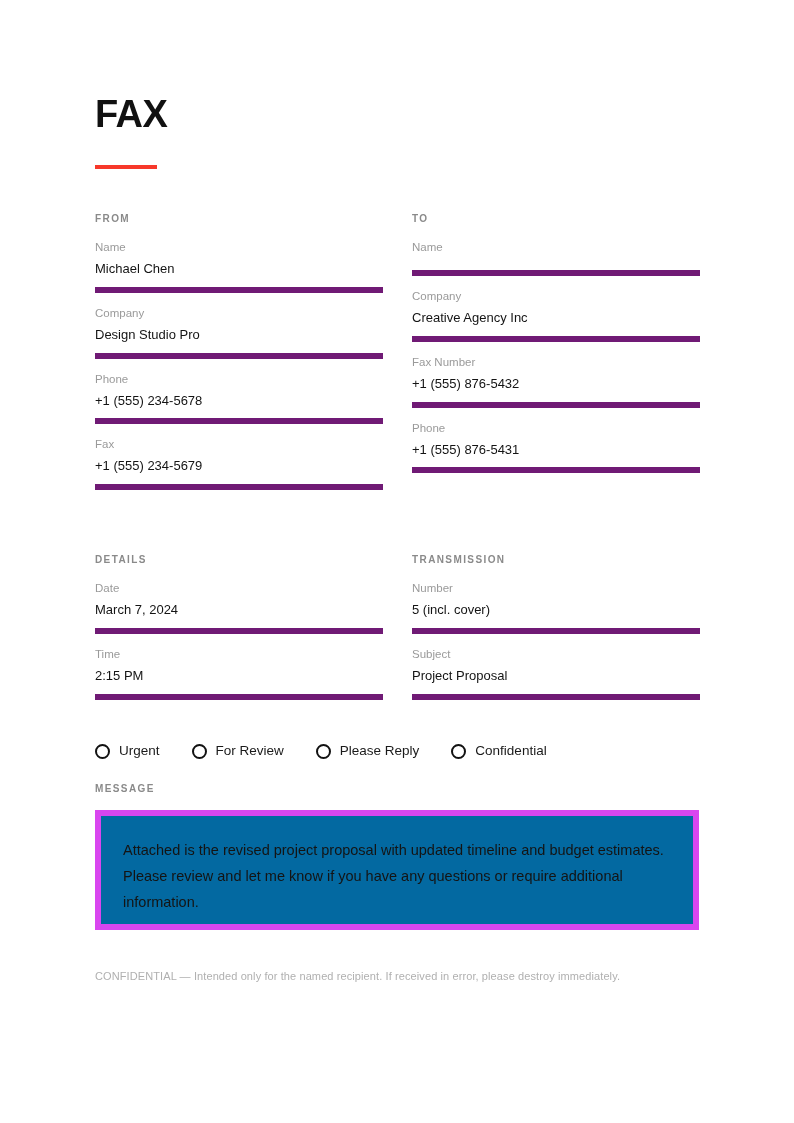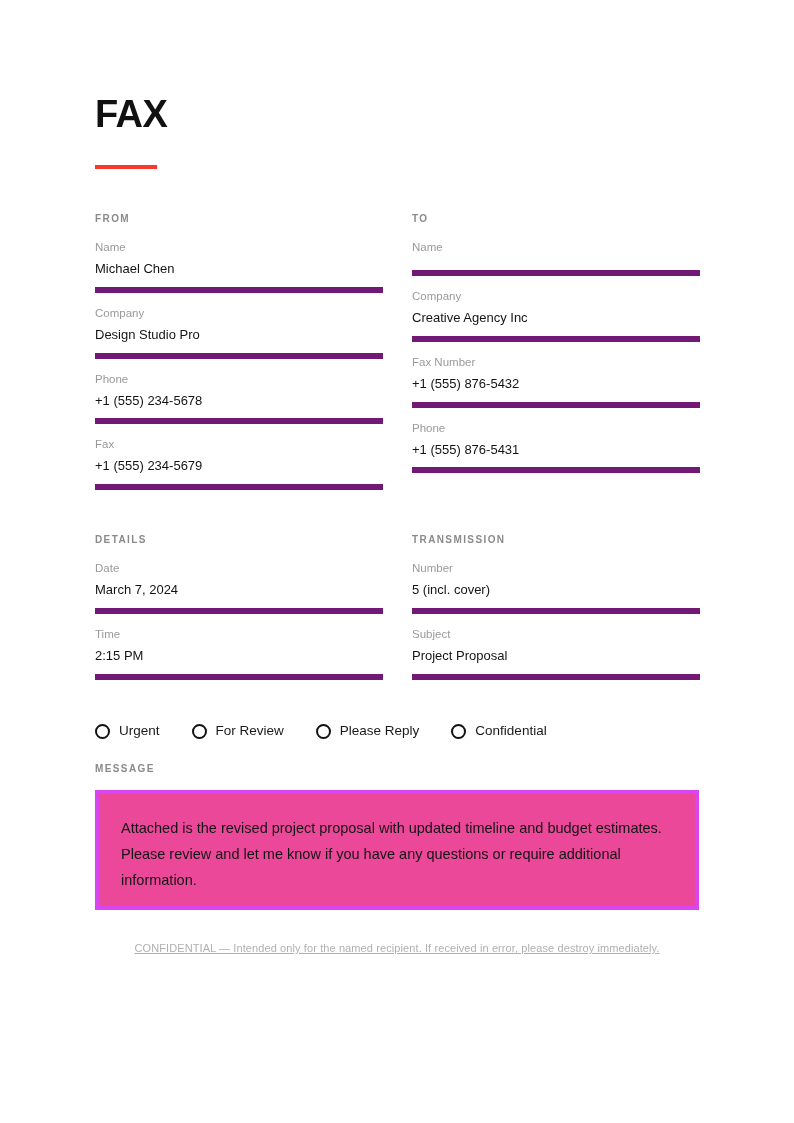--- a/index.html
+++ b/index.html
@@ -43,21 +43,21 @@
   .columns {
     display: flex;
     gap: 29px;
   }
   .col {
     width: 288px;
     flex: 0 0 288px;
   }
 
   .block-1 { margin-top: 44px; }
-  .block-2 { margin-top: 44px; }
+  .block-2 { margin-top: 64px; }
 
   .section-head {
     font-size: 10px;
     font-weight: bold;
     letter-spacing: 1.4px;
     color: #8a8a8a;
     margin: 0 0 16px 0;
     text-transform: uppercase;
   }
 
@@ -102,42 +102,41 @@
   }
   .option-label {
     font-size: 13.5px;
     color: #1a1a1a;
     line-height: 1;
   }
 
   
   .message-section { margin-top: 24px; }
   .message-box {
-    border: 4px solid #d946ef;
+    border: 6px solid #d946ef;
     box-sizing: border-box;
     width: 604px;
     height: 120px;
     padding: 22px 22px;
-    background: #ec4899;
+    background: #0369a1;
   }
   .message-text {
     font-size: 14.5px;
     line-height: 1.78;
     color: #141414;
     margin: 0;
   }
 
   
   .footer {
-    margin-top: 32px;
-    text-align: center;
+    margin-top: 40px;
+    text-align: left;
     font-size: 11px;
     color: #b0b0b0;
     letter-spacing: 0.1px;
-    text-decoration: underline;
   }
 </style>
 </head>
 <body>
 
 <div class="page">
 
   <h1 class="fax-title">FAX</h1>
   <div class="accent-rule"></div>
 

